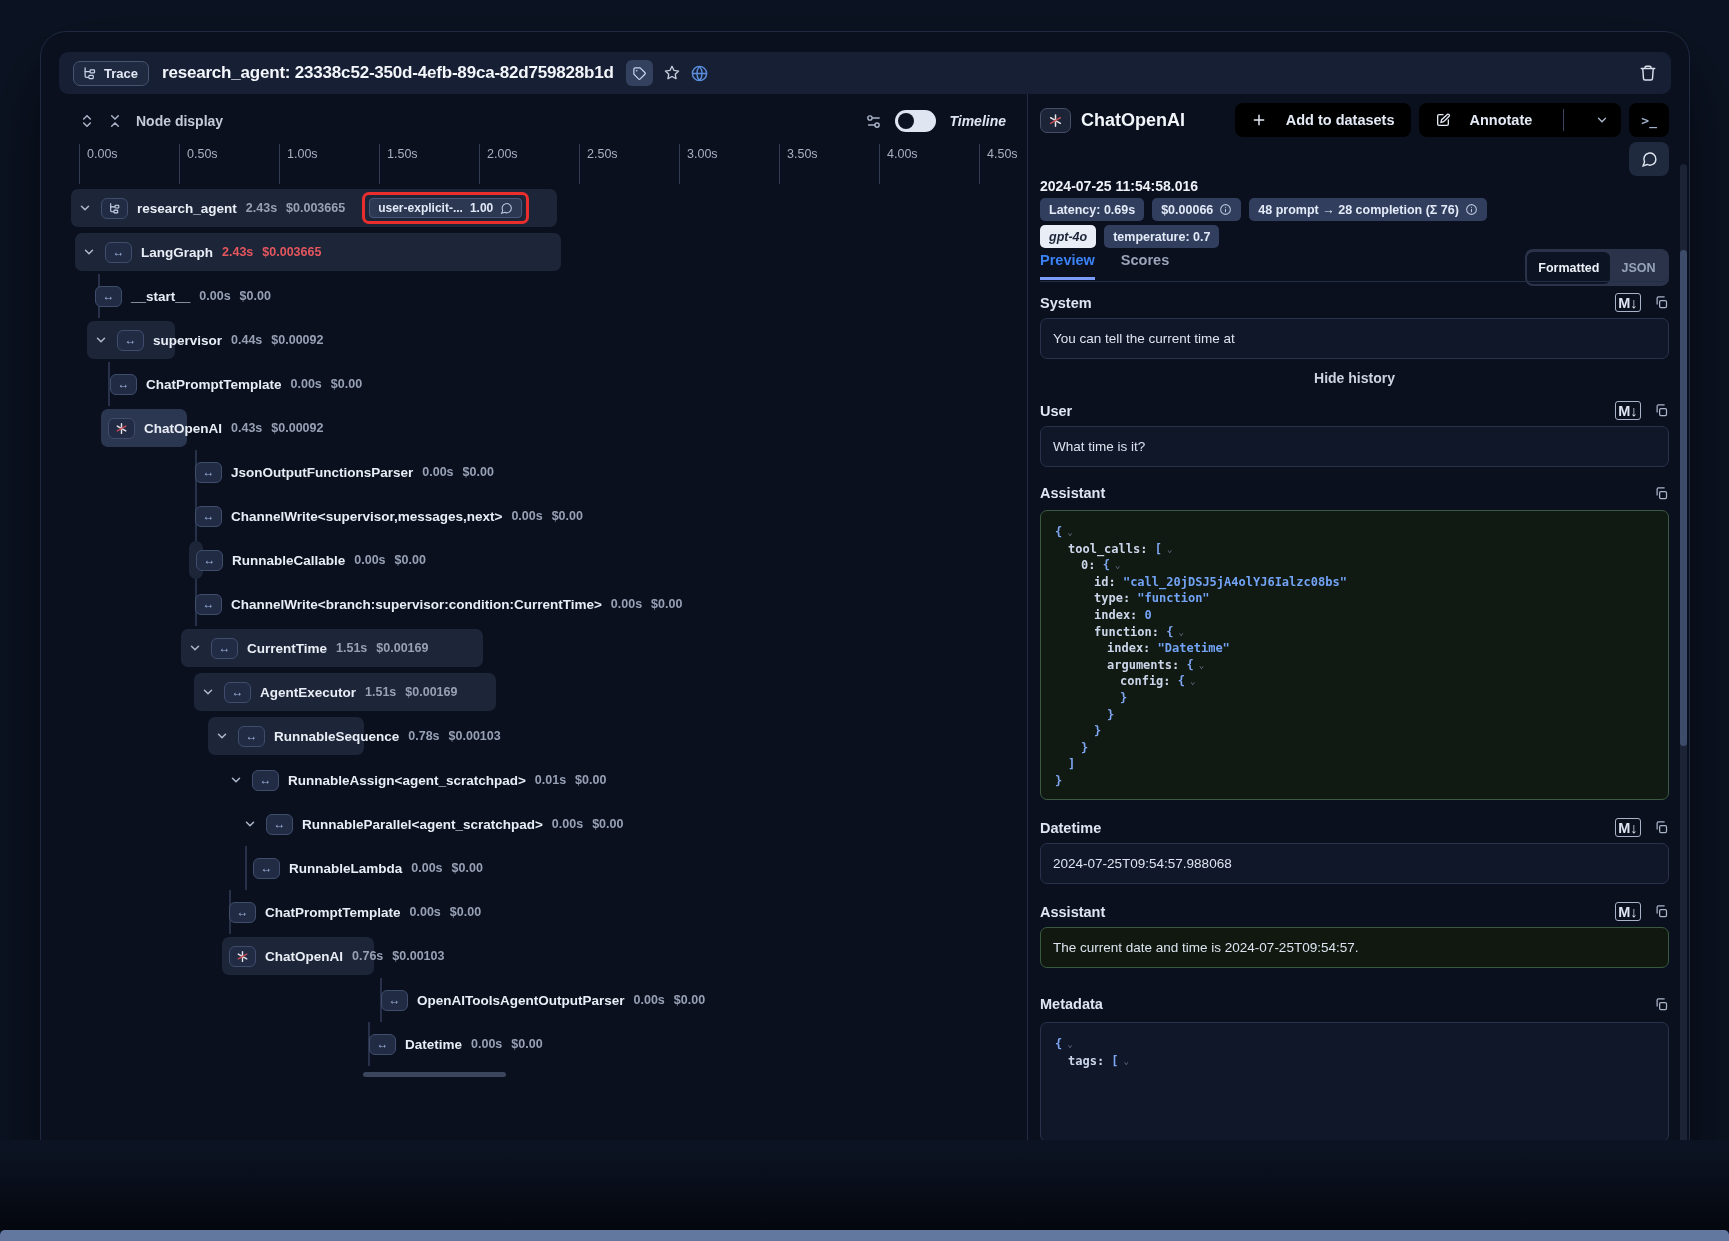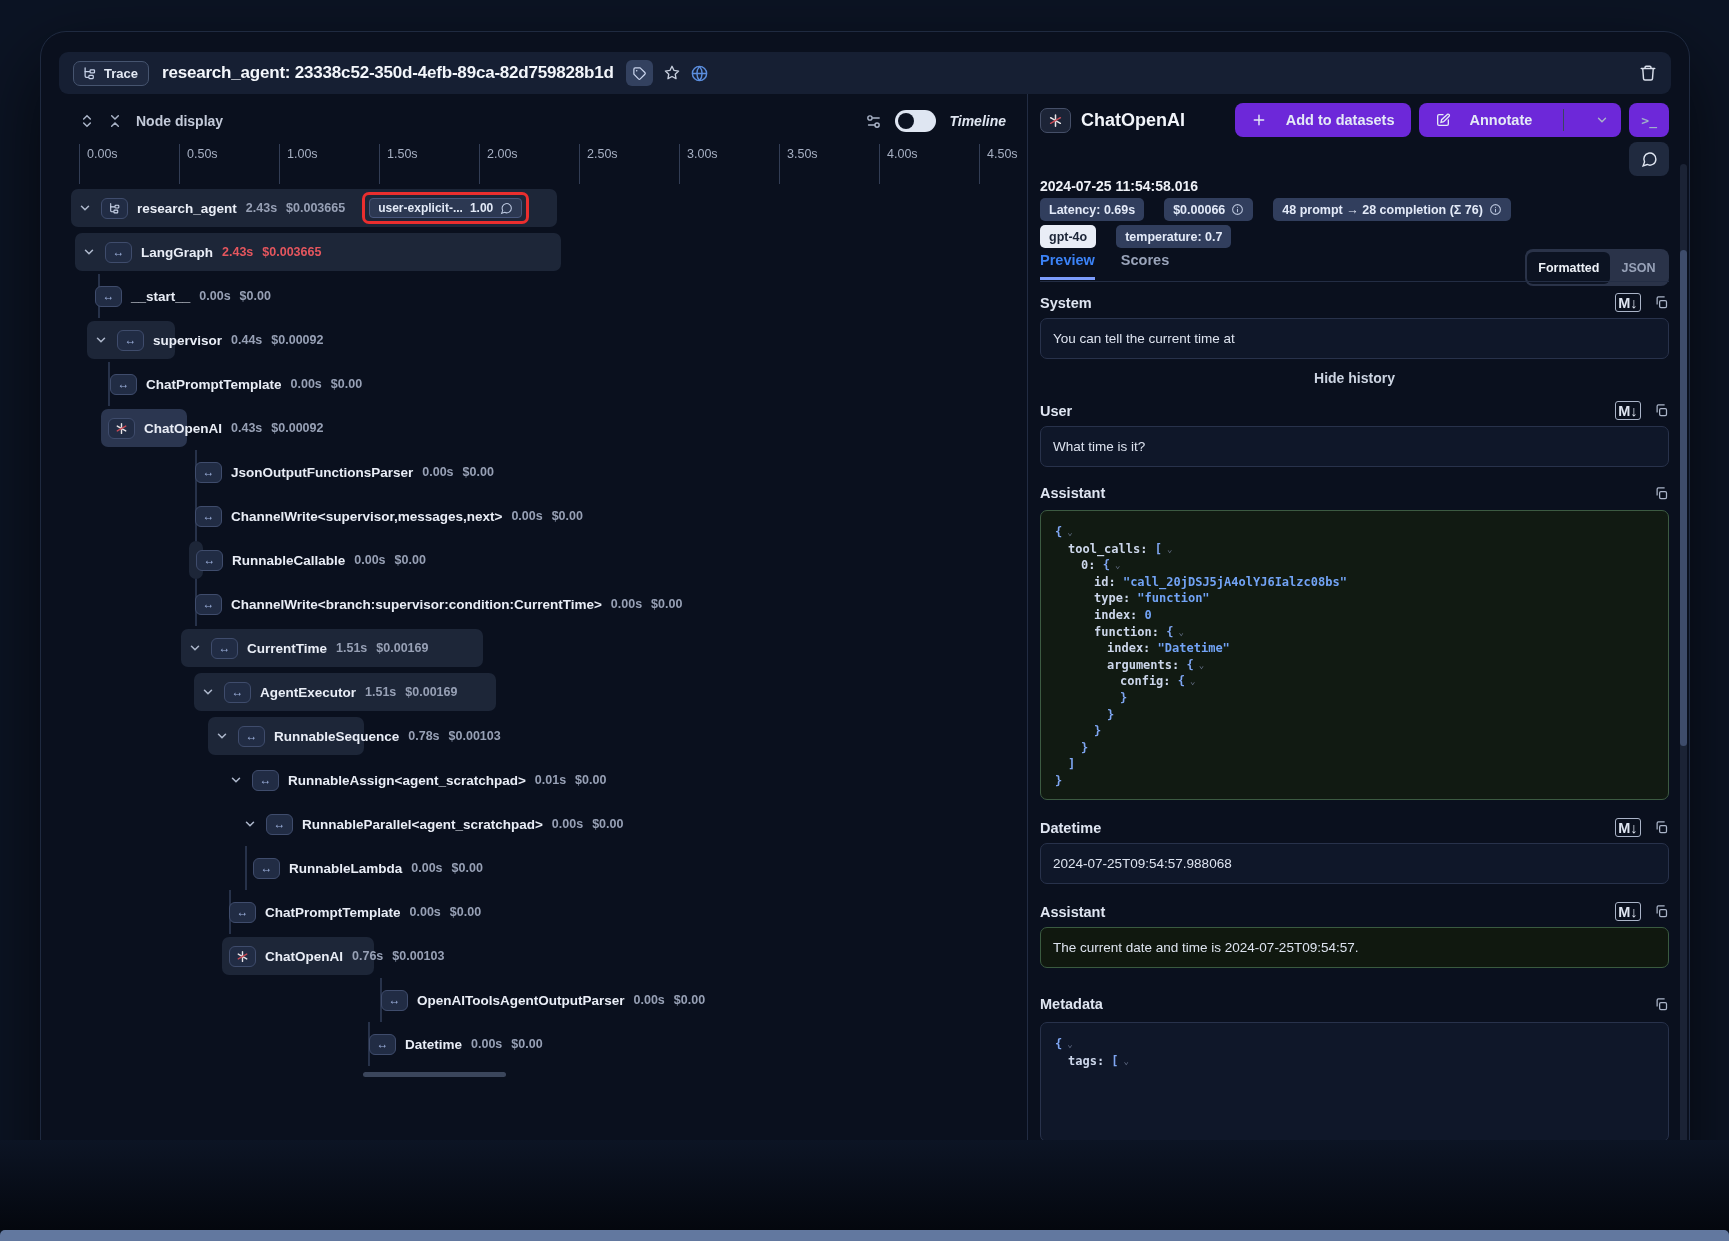--- a/index.html
+++ b/index.html
@@ -72,38 +72,38 @@
   .fb-badge svg { width:13px; height:13px; color:#b9c5dd; }
   #h-scroll { position:absolute; left:322px; top:978px; width:143px; height:5px; border-radius:3px; background:#3b465c; }
 
   
   .rp-inner { position:absolute; left:12px; right:22px; top:0; bottom:0; }
   .rp-head { position:absolute; left:0; right:0; top:8px; height:36px; display:flex; align-items:center; }
   .rp-title-ico { width:31px; height:25px; border-radius:7px; background:#1c2437; border:1px solid #454f68;
     display:flex; align-items:center; justify-content:center; }
   .rp-title-ico svg { width:15px; height:15px; }
   .rp-title { margin-left:10px; font-size:18px; font-weight:700; color:#f2f5fa; }
-  .btn { display:flex; align-items:center; gap:19px; background:#6d28d9; border-radius:8px; height:34px;
+  .btn { display:flex; align-items:center; gap:19px; background:#000000; border-radius:8px; height:34px;
     padding:0 16px; font-size:14.5px; font-weight:700; color:#e4eaf6; cursor:pointer; }
   .btn svg { width:16px; height:16px; }
   .add-btn { margin-left:auto; }
   .annotate-btn { margin-left:8px; padding-right:0; }
   .ann-div { width:1px; height:22px; background:#3a4660; margin-left:12px; }
   .ann-chev { padding:0 12px; display:flex; } .ann-chev svg { width:14px; height:14px; color:#aab4c8; }
   .term-btn { margin-left:8px; padding:0 12px; font-family:"DejaVu Sans Mono",monospace; color:#9fb0ca; font-size:13px; font-weight:700; }
   .chat-btn { position:absolute; right:0; top:48px; width:40px; height:34px; background:#202a3f;
     border-radius:8px; display:flex; align-items:center; justify-content:center; color:#dfe5f0; cursor:pointer; }
   .chat-btn svg { width:17px; height:17px; }
 
   .rp-ts { position:absolute; left:0; top:84px; font-size:14px; font-weight:600; color:#eef1f7; }
-  .badge-row { position:absolute; left:0; display:flex; gap:20px; }
+  .badge-row { position:absolute; left:0; display:flex; gap:8px; }
   .badge { display:flex; align-items:center; gap:6px; height:23px; background:#313e5d; border-radius:5px;
     padding:0 9px; font-size:12.5px; font-weight:700; color:#e3eaf8; }
   .badge svg { width:13px; height:13px; color:#b8c3da; }
-  .badge.light { background:#e9edf6; color:#1c2537; }
+  .badge.light { background:#e9edf6; color:#1c2537;font-style:italic; }
 
   .tabs { position:absolute; left:0; top:158px; display:flex; gap:26px; }
   .tab { font-size:14.5px; font-weight:700; color:#9aa4ba; padding-bottom:9px; cursor:pointer; }
   .tab.active { color:#3b82f6; border-bottom:3.5px solid #7c9cfc; }
   .tab-sep { position:absolute; left:0; right:0; top:187px; height:1px; background:#232d44; }
   .seg { position:absolute; right:0; top:155px; display:flex; background:#2a3349; border-radius:8px; padding:2.5px; }
   .seg .opt { font-size:12.5px; font-weight:700; padding:9px 11px; border-radius:6px; color:#98a2b8; cursor:pointer; }
   .seg .opt.on { background:#0c1322; color:#eef2f8; }
 
   .sec-label { position:absolute; left:0; right:0; display:flex; align-items:center; }

